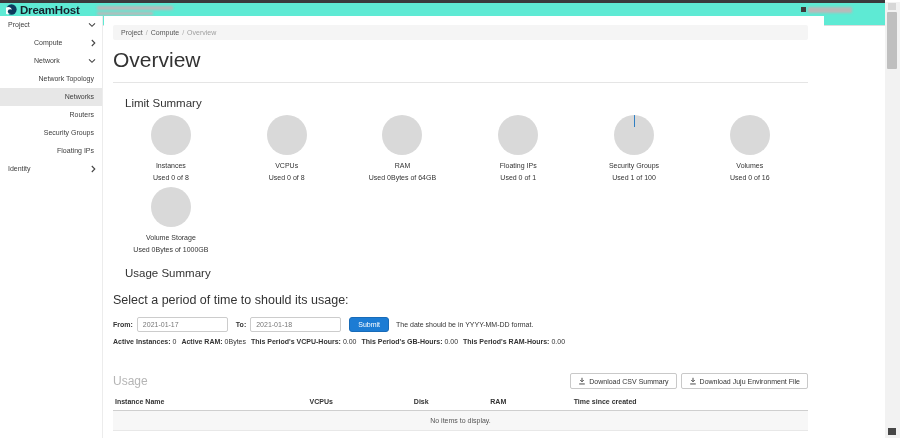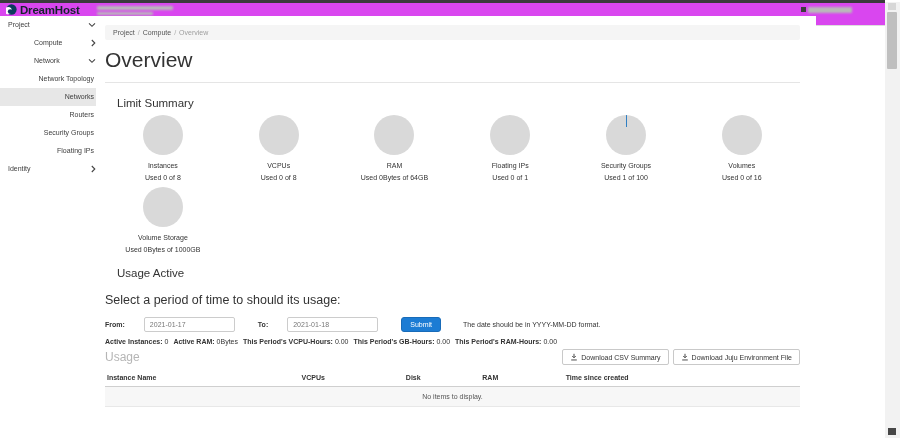--- a/index.html
+++ b/index.html
@@ -4,73 +4,73 @@
 <style>
   * { box-sizing: border-box; margin: 0; padding: 0; }
   html,body { width:900px; height:438px; }
   body {
     font-family: "Liberation Sans", "DejaVu Sans", sans-serif;
     background:#fff; color:#333; position:relative; overflow:hidden;
   }
   
   .topbar { position:absolute; top:0; left:0; width:885px; height:3px; background:#3a3a3c; }
   .header { position:absolute; top:3px; left:0; width:885px; height:23px;
-            background:#d946ef; border-bottom:1px solid #ddd; }
+            background:#5eead4; border-bottom:1px solid #ddd; }
   .brand { position:absolute; left:6px; top:0; height:13px; display:flex; align-items:center; gap:3px; cursor:pointer; }
   .brand-name { font-size:11.5px; font-weight:bold; color:#17222e; letter-spacing:-0.2px; }
   .blurblock { background:#b9b9b9; border-radius:1px; filter:blur(1.2px); }
   .proj-blur1 { position:absolute; left:97px; top:3px; width:76px; height:4px; }
   .proj-blur2 { position:absolute; left:97px; top:8.5px; width:56px; height:3.5px; }
   .usermenu { position:absolute; right:33px; top:3.5px; display:flex; align-items:center; gap:2px; cursor:pointer; }
   .usermenu .sq { width:5px; height:5px; background:#3c3c3c; }
   .usermenu .ub { width:44px; height:6px; }
   
   .sidebar { position:absolute; left:0; top:16px; width:103px; bottom:0;
              background:#fff; border-right:1px solid #ececec; }
   .side-item { height:18px; line-height:18px; font-size:7px; color:#3d3d3d;
                position:relative; cursor:pointer; white-space:nowrap; }
   .side-item.lv1 { padding-left:8px; }
   .side-item.lv2 { padding-left:34px; }
   .side-item.lv3 { text-align:right; padding-right:8px; }
   .side-item.active { background:#e7e7e7; }
   .chev { position:absolute; right:6px; top:50%; transform:translateY(-50%); }
   
-  .main { position:absolute; left:96px; top:16px; width:720px; bottom:0;
+  .main { position:absolute; left:104px; top:16px; width:720px; bottom:0;
           padding:0 16px 0 9px; background:#fff; }
   .breadcrumb { margin-top:9px; height:15px; line-height:15px; background:#f5f5f5;
                 border-radius:2px; padding:0 8px; font-size:7px; color:#999; }
   .breadcrumb .bc-link { color:#555; cursor:pointer; }
   .breadcrumb .bc-sep { color:#aaa; margin:0 3px; }
   .breadcrumb .bc-current { color:#9e9e9e; }
   .page-title { font-size:21px; font-weight:300; color:#333; margin-top:8px;
                 padding-bottom:10px; border-bottom:1px solid #e5e5e5; }
   .section-h { font-size:11.5px; font-weight:400; color:#333; margin:14px 12px 6px; }
   
   .quota-grid { display:flex; flex-wrap:wrap; }
   .quota-cell { width:16.66%; text-align:center; }
   .quota-cell.row2 { margin-top:6px; }
   .donut { width:40px; height:40px; border-radius:50%; margin:0 auto; background:#d9d9d9; }
   .q-label { font-size:7px; color:#333; margin-top:7px; }
   .q-caption { font-size:7px; color:#333; margin-top:5px; }
   
   .prompt-h { font-size:12.5px; font-weight:400; color:#333; margin:14px 0 10px; }
-  .query-row { display:flex; align-items:center; font-size:7px;gap:15px; }
+  .query-row { display:flex; align-items:center; font-size:7px; }
   .f-label { font-weight:bold; color:#333; margin-right:4px; }
   .date-input { width:91px; height:15px; border:1px solid #ccc; border-radius:2px;
                 font-size:7px; color:#777; padding:0 5px; margin-right:8px;
                 font-family:"Liberation Sans","DejaVu Sans",sans-serif; }
   .submit-btn { height:15px; padding:0 8px; background:#1c7cd4; color:#fff; border:1px solid #186bb8;
                 border-radius:3px; font-size:7px; cursor:pointer;
                 font-family:"Liberation Sans","DejaVu Sans",sans-serif; }
   .date-hint { margin-left:7px; font-size:7px; color:#333; }
   .stats-line { margin-top:6px; font-size:7px; color:#333; }
   .stats-line b { margin-left:3px; }
   .stats-line b:first-child { margin-left:0; }
   
-  .usage-head { margin-top:4px; display:flex; align-items:center; justify-content:space-between; }
+  .usage-head { margin-top:28px; display:flex; align-items:center; justify-content:space-between; }
   .usage-title { font-size:12px; font-weight:400; color:#b5b5b5; }
   .dl-group { display:flex; gap:4px; }
   .dl-btn { display:flex; align-items:center; gap:3px; height:16px; padding:0 7px;
             background:#fff; border:1px solid #c9c9c9; border-radius:2px;
             font-size:7px; color:#333; cursor:pointer;
             font-family:"Liberation Sans","DejaVu Sans",sans-serif; }
   table.usage { width:100%; border-collapse:collapse; margin-top:4px; }
   table.usage th { font-size:7px; font-weight:bold; color:#333; text-align:left;
                    padding:5px 2px; border-bottom:1px solid #cfcfcf; }
   table.usage td.empty { font-size:7px; color:#555; text-align:center; background:#f7f7f7;
@@ -185,21 +185,21 @@
       <div class="q-label">Volumes</div>
       <div class="q-caption">Used 0 of 16</div>
     </div>
     <div class="quota-cell row2">
       <div class="donut" style="background: rgb(217, 217, 217);"></div>
       <div class="q-label">Volume Storage</div>
       <div class="q-caption">Used 0Bytes of 1000GB</div>
     </div>
   </div>
 
-  <h2 class="section-h">Usage Active</h2>
+  <h2 class="section-h">Usage Summary</h2>
 
   <h3 class="prompt-h">Select a period of time to should its usage:</h3>
 
   <div class="query-row">
     <span class="f-label">From:</span>
     <input class="date-input" type="text" value="2021-01-17" style="">
     <span class="f-label">To:</span>
     <input class="date-input" type="text" value="2021-01-18" style="">
     <button class="submit-btn">Submit</button>
     <span class="date-hint">The date should be in YYYY-MM-DD format.</span>

